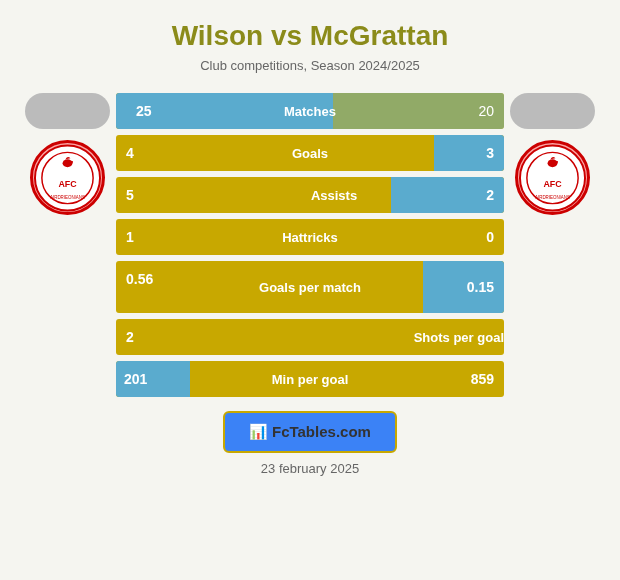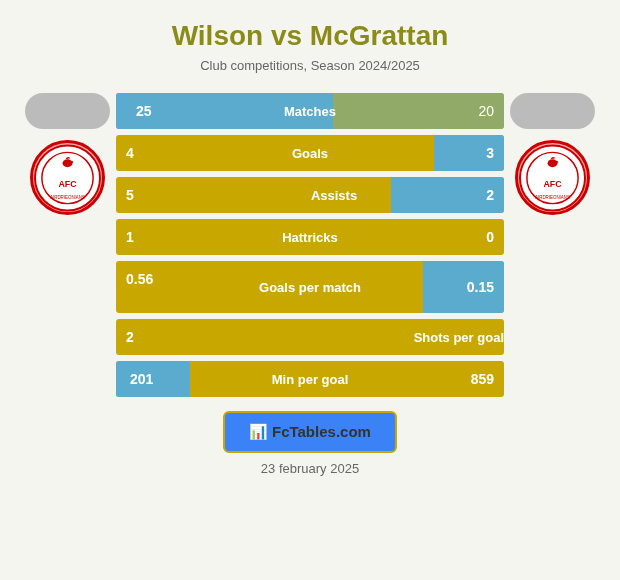--- a/index.html
+++ b/index.html
@@ -145,21 +145,21 @@
   <div style="width:85px;flex-shrink:0;"></div>
   <div style="flex:1;display:flex;flex-direction:column;gap:6px;">
 
     <div style="height:36px;border-radius:3px;overflow:hidden;position:relative;background:#c8a800;">
       <span style="position:relative;z-index:2;color:white;font-weight:bold;font-size:14px;padding-left:10px;min-width:50px;line-height:36px;display:inline-block;">2</span>
       <span style="position:absolute;left:0;right:0;top:50%;transform:translateY(-50%);z-index:2;color:white;font-weight:bold;font-size:13px;text-align:right;">Shots per goal</span>
     </div>
 
     <div style="height:36px;border-radius:3px;overflow:hidden;position:relative;background:#c8a800;">
       <div style="position:absolute;top:0;left:0;bottom:0;width:19%;background:#5aabce;"></div>
-      <span style="position:relative;z-index:2;color:white;font-weight:bold;font-size:14px;padding-left:14px;min-width:50px;line-height:36px;display:inline-block;">201</span>
+      <span style="position:relative;z-index:2;color:white;font-weight:bold;font-size:14px;padding-left:8px;min-width:50px;line-height:36px;display:inline-block;">201</span>
       <span style="position:absolute;left:0;right:0;top:50%;transform:translateY(-50%);z-index:2;color:white;font-weight:bold;font-size:13px;text-align:center;">Min per goal</span>
       <span style="position:absolute;right:10px;top:50%;transform:translateY(-50%);z-index:2;color:white;font-weight:bold;font-size:14px;">859</span>
     </div>
 
   </div>
   <div style="width:85px;flex-shrink:0;"></div>
 </div>
 
 <div style="background:#3b82f6;border:2px solid #c8a800;border-radius:6px;padding:10px 24px;text-align:right;margin:14px auto 8px;">
   <span style="font-size:15px;font-weight:bold;color:#333;">📊 </span><span style="font-size:15px;font-weight:bold;color:#333;">FcTables.com</span>

